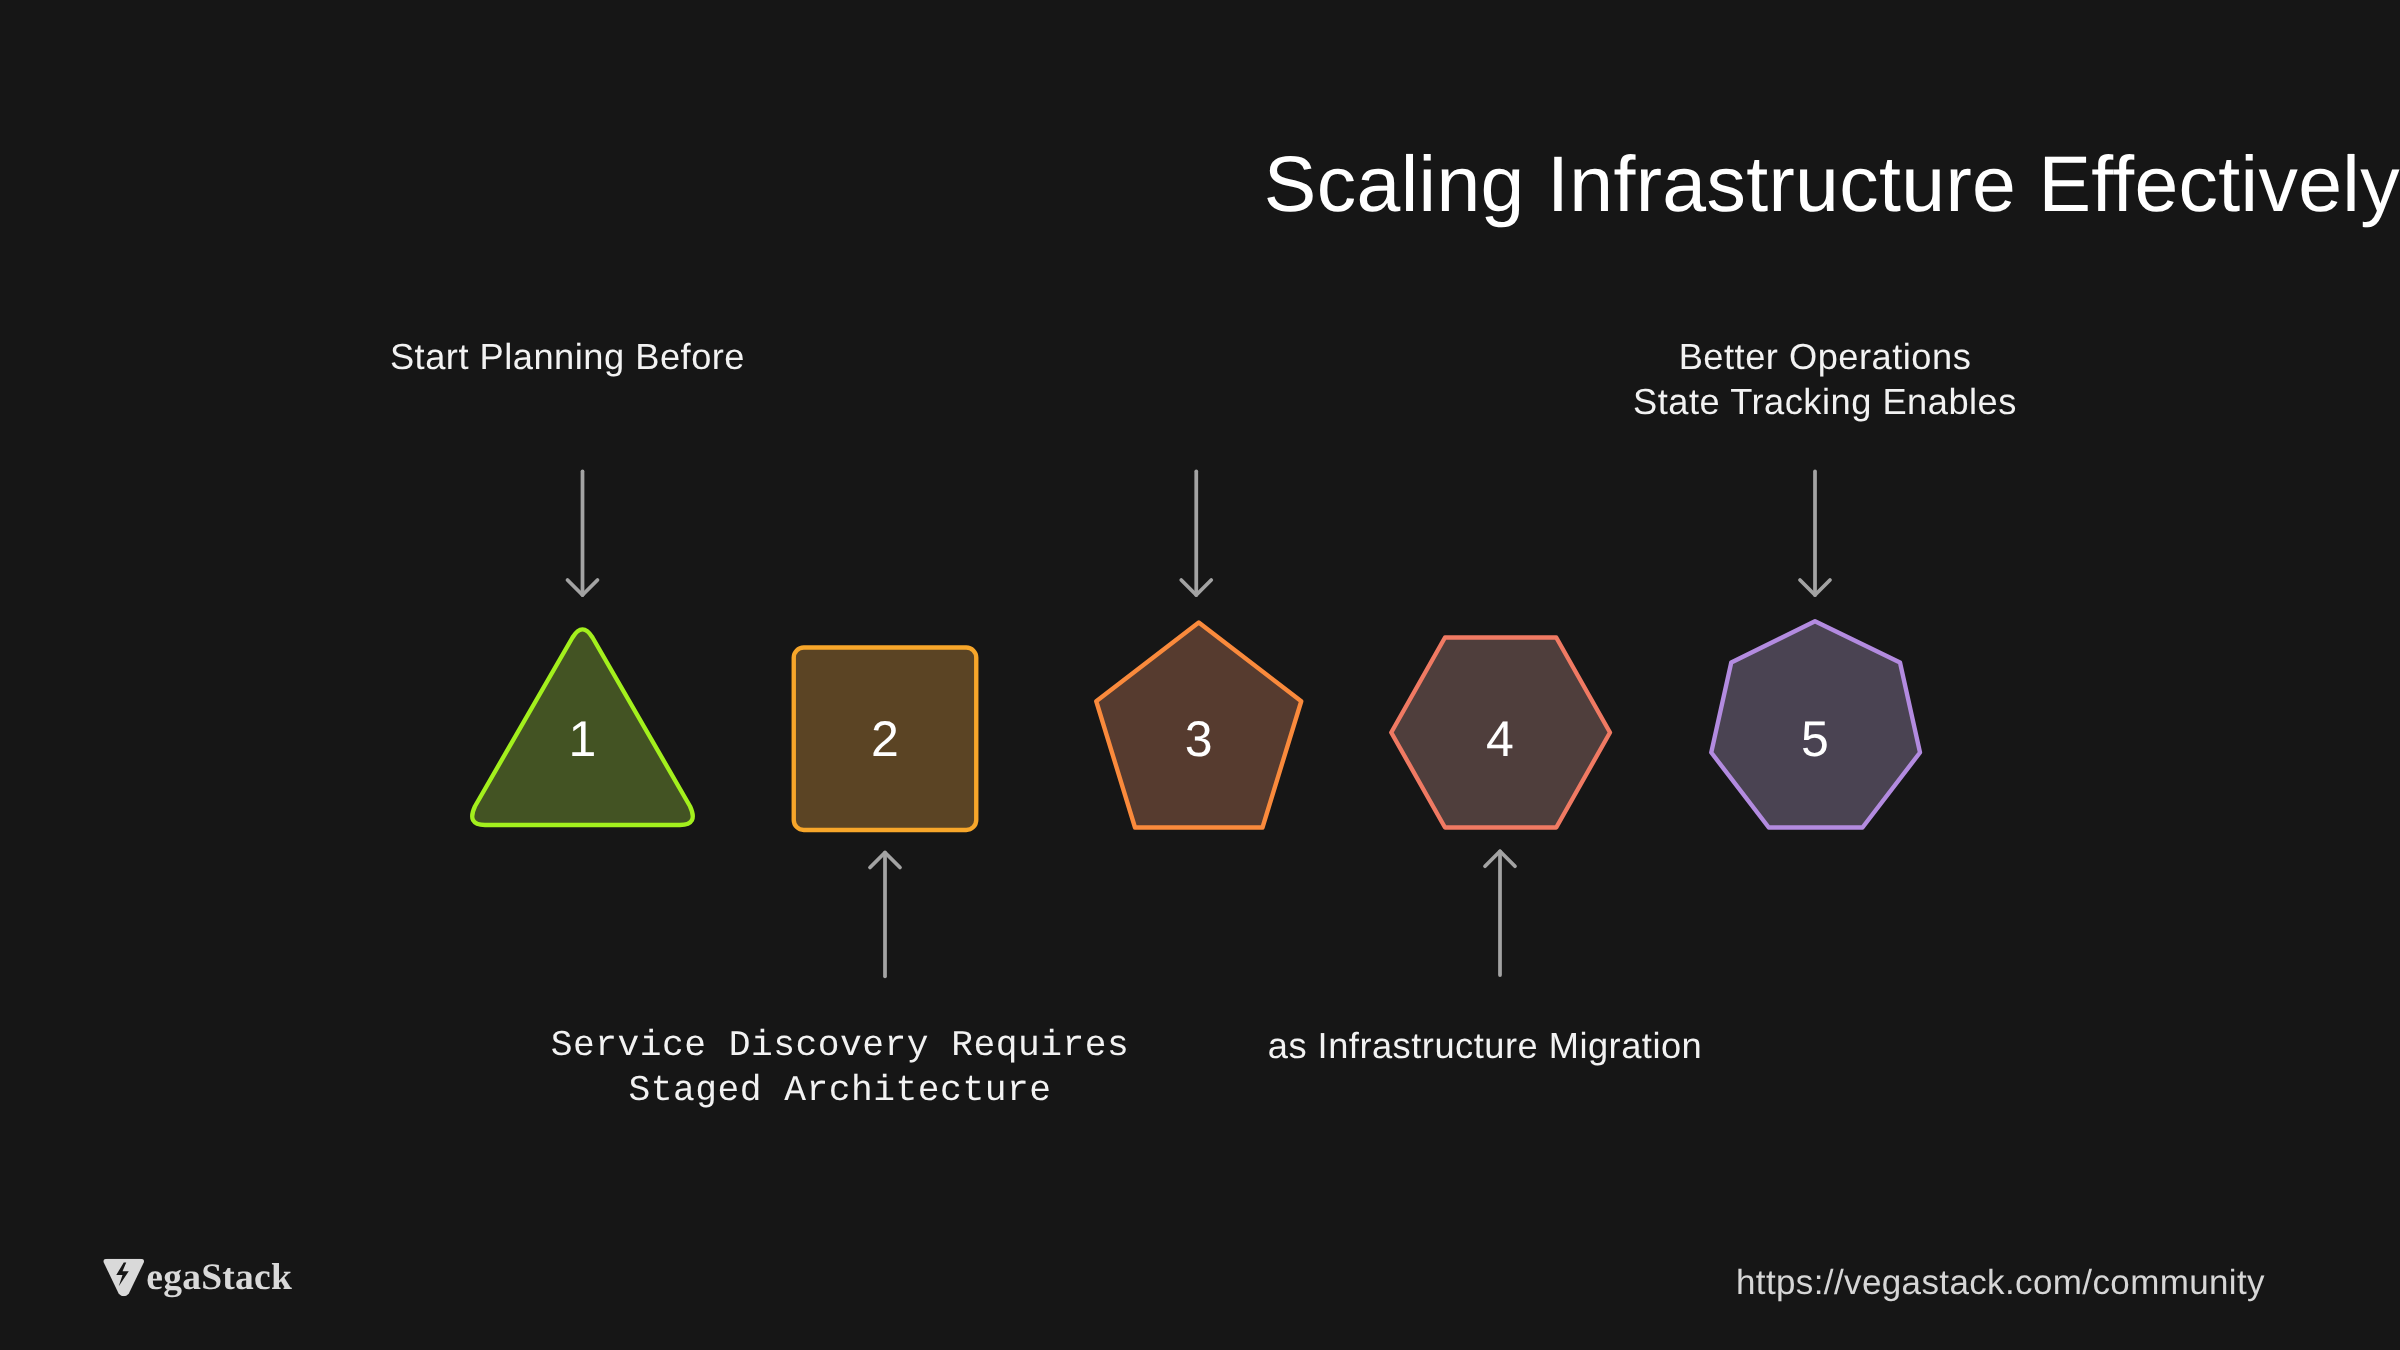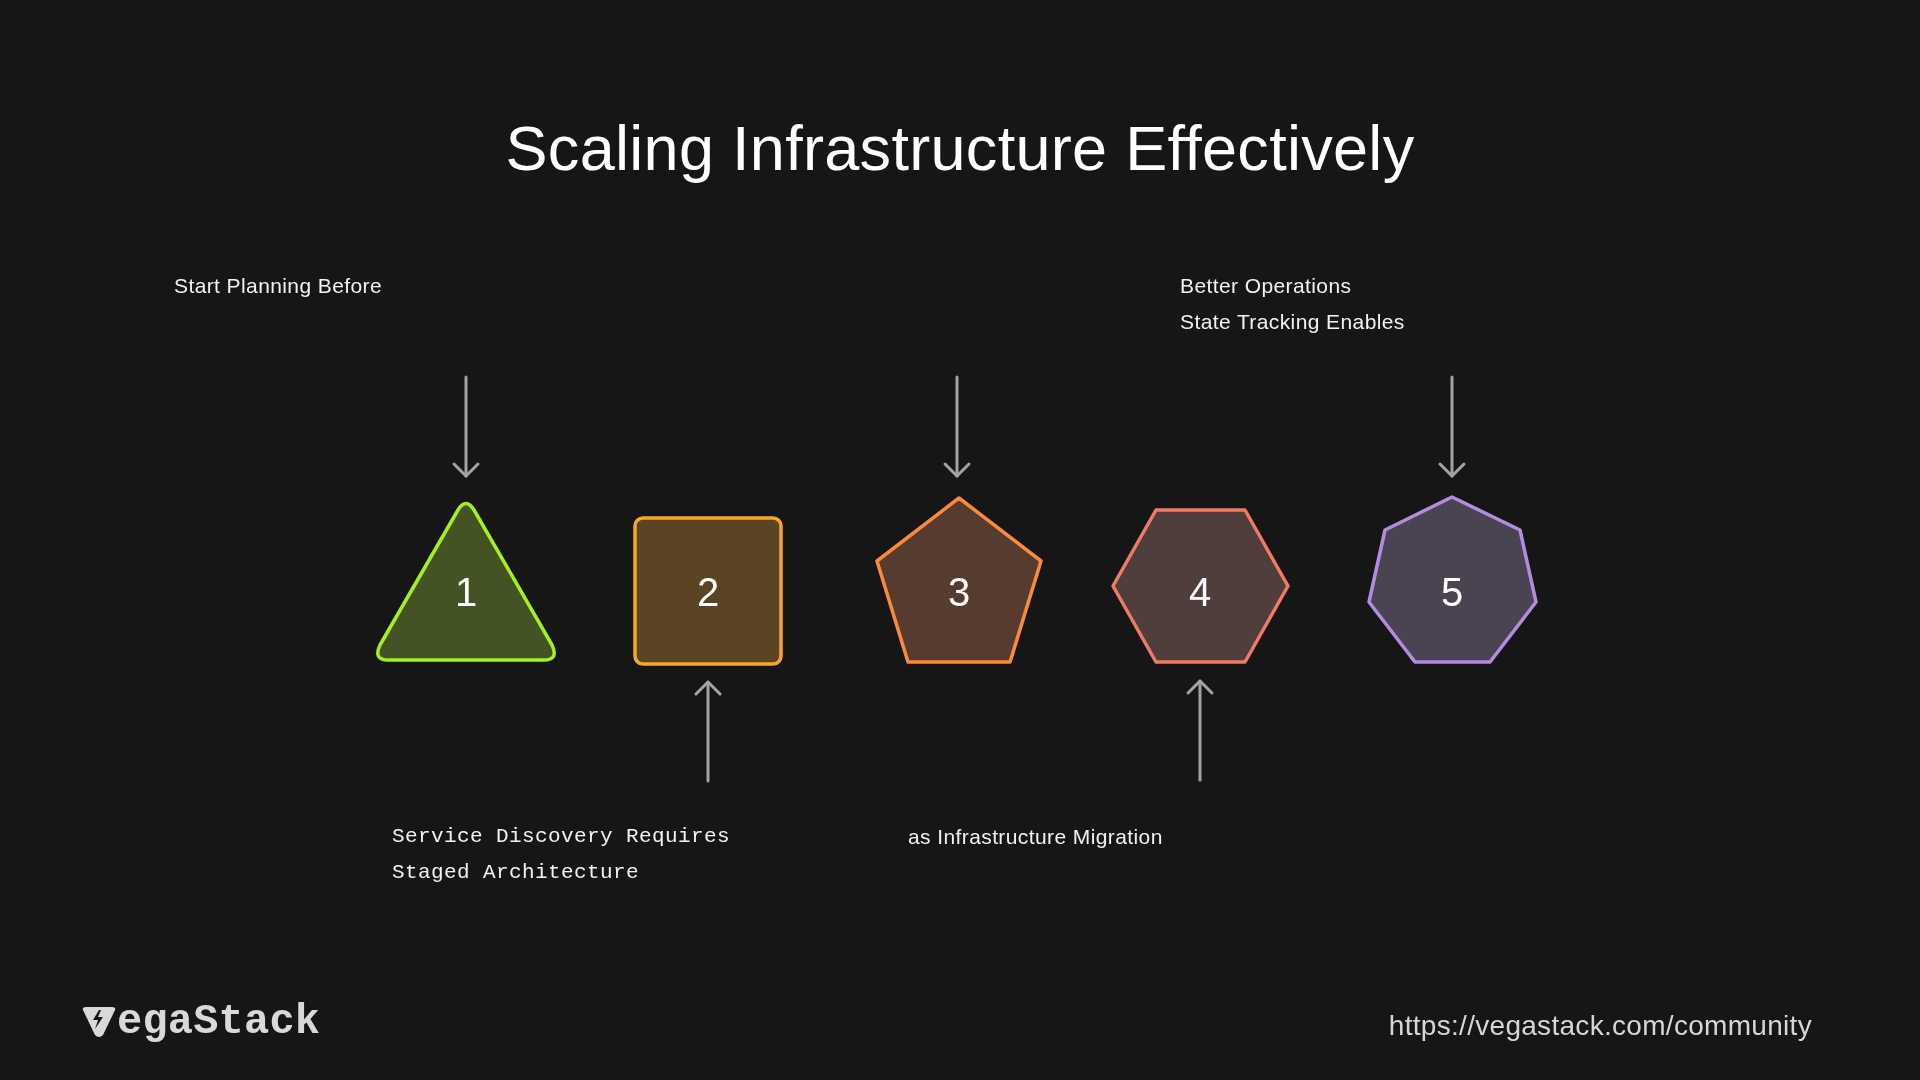--- a/index.html
+++ b/index.html
@@ -5,42 +5,42 @@
   html, body { margin: 0; padding: 0; }
   body {
     width: 1920px; height: 1080px; overflow: hidden;
     background: #161616;
     position: relative;
     font-family: "Liberation Sans", "DejaVu Sans", sans-serif;
     color: #ffffff;
   }
   .title {
     position: absolute; left: 0; top: 108px; width: 1920px;
-    text-align: center; font-size: 63px; line-height: 80px;
+    text-align: right; font-size: 63px; line-height: 80px;
     color: #ffffff; letter-spacing: 0.3px;
   }
   .label {
-    position: absolute; width: 560px; 
-    font-size: 21px; line-height: 36px; color: #f2f2f2;
+    position: absolute; width: 560px; text-align: center;
+    font-size: 29px; line-height: 36px; color: #f2f2f2;
     letter-spacing: 0.4px;
   }
   .label span { display: block; white-space: nowrap; }
   svg.diagram { position: absolute; left: 0; top: 0; }
   .num {
     font-family: "Liberation Sans", "DejaVu Sans", sans-serif;
     font-size: 40px; fill: #ffffff; text-anchor: middle;
     dominant-baseline: central;
   }
   .logo {
     position: absolute; left: 82px; top: 1000px; height: 44px;
     display: flex; align-items: center; color: #d9d9d9;
   }
   .logo-text {
-    font-family: Liberation Mono, monospace;
-    font-weight: bold; font-size: 42px; letter-spacing: 0.2px; line-height: 44px;
+    font-family: Liberation Serif, serif;
+    font-weight: bold; font-size: 30px; letter-spacing: 0.2px; line-height: 44px;
   }
   .url {
     position: absolute; right: 108px; top: 1008px;
     font-size: 28px; line-height: 36px; color: #d6d6d6; letter-spacing: 0.3px;
   }
 </style>
 </head>
 <body>
 
 <div class="title">Scaling Infrastructure Effectively</div>

